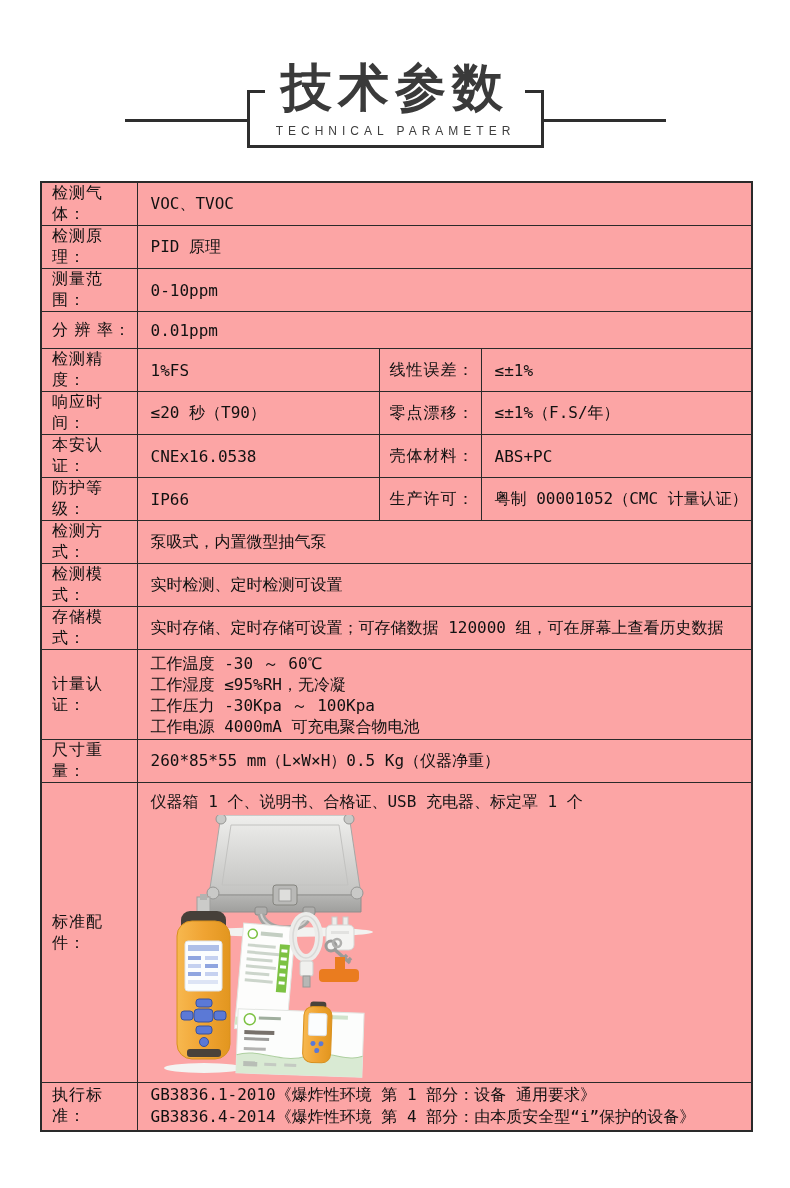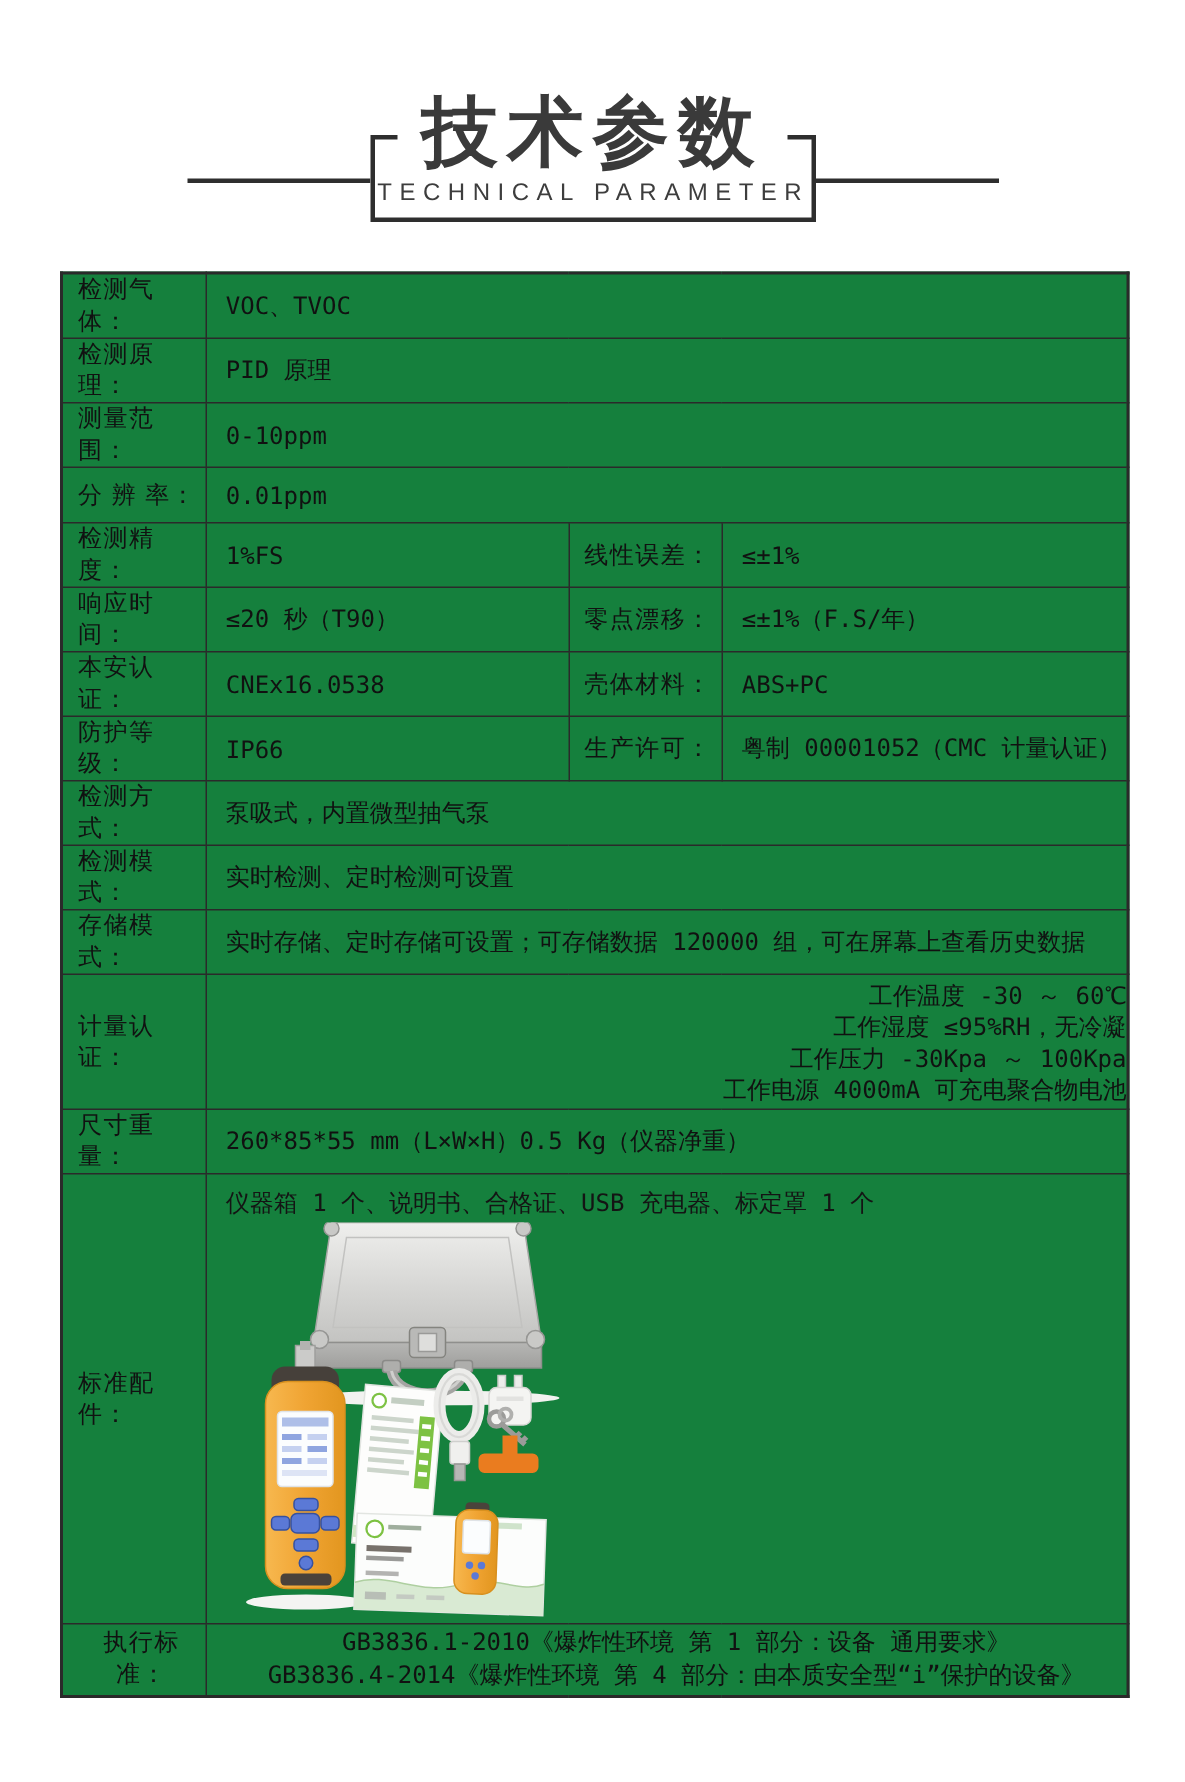--- a/index.html
+++ b/index.html
@@ -8,36 +8,36 @@
 
   
   .hline{position:absolute;top:119px;width:122px;height:3px;background:#2e2e2e;}
   .hline.left{left:125px;}
   .hline.right{left:544px;}
   .hbox{position:absolute;left:247px;top:90px;width:297px;height:58px;
         border:3px solid #2e2e2e;box-sizing:border-box;background:#fff;}
   .htitle{position:absolute;top:60px;left:50%;transform:translateX(-50%);
           background:#fff;padding:0 16px;font-size:51px;font-weight:bold;
           letter-spacing:6px;color:#3a3a3a;white-space:nowrap;z-index:2;line-height:1.1;}
-  .hsub{position:absolute;left:0;right:0;bottom:7px;text-align:center;font-size:16px;
+  .hsub{position:absolute;left:0;right:0;bottom:7px;text-align:center;font-size:12px;
         letter-spacing:5px;color:#3d3d3d;font-weight:500;}
 
   
   table.spec{position:absolute;left:40px;top:181px;width:711px;border-collapse:collapse;
-             table-layout:fixed;border:2px solid #2a2a2a;background:#15803d;padding-left:47px;}
+             table-layout:fixed;border:2px solid #2a2a2a;background:#fca5a5;padding-left:47px;}
   .spec td{border:1px solid #2a2a2a;font-size:16px;vertical-align:middle;
            overflow:hidden;padding:0;}
   .spec .lbl{padding-left:10px;letter-spacing:1px;color:#111;}
   .spec .val{padding-left:13px;font-family:"DejaVu Sans Mono","Liberation Sans",sans-serif;
              white-space:nowrap;color:#111;margin-top:42px;}
   tr.rs{height:37px;}
   tr.renv{height:90px;}
   tr.racc{height:300px;}
-  tr.rstd{height:48px;text-align:center;}
-  .env-line{line-height:21px;white-space:nowrap;text-align:right;}
+  tr.rstd{height:48px;}
+  .env-line{line-height:21px;white-space:nowrap;}
   .std-line{line-height:22px;white-space:nowrap;}
   .pad-v{padding-top:2px;padding-bottom:2px;}
   .acc-cell{vertical-align:top;}
   .acc-text{padding:8px 0 2px 13px;font-family:"DejaVu Sans Mono","Liberation Sans",sans-serif;
             font-size:16px;white-space:nowrap;}
   .acc-art{display:block;}
 </style>
 </head>
 <body>
 

